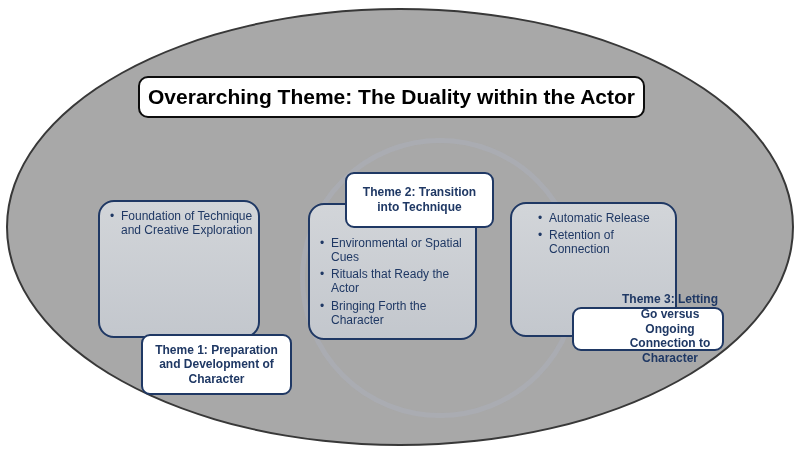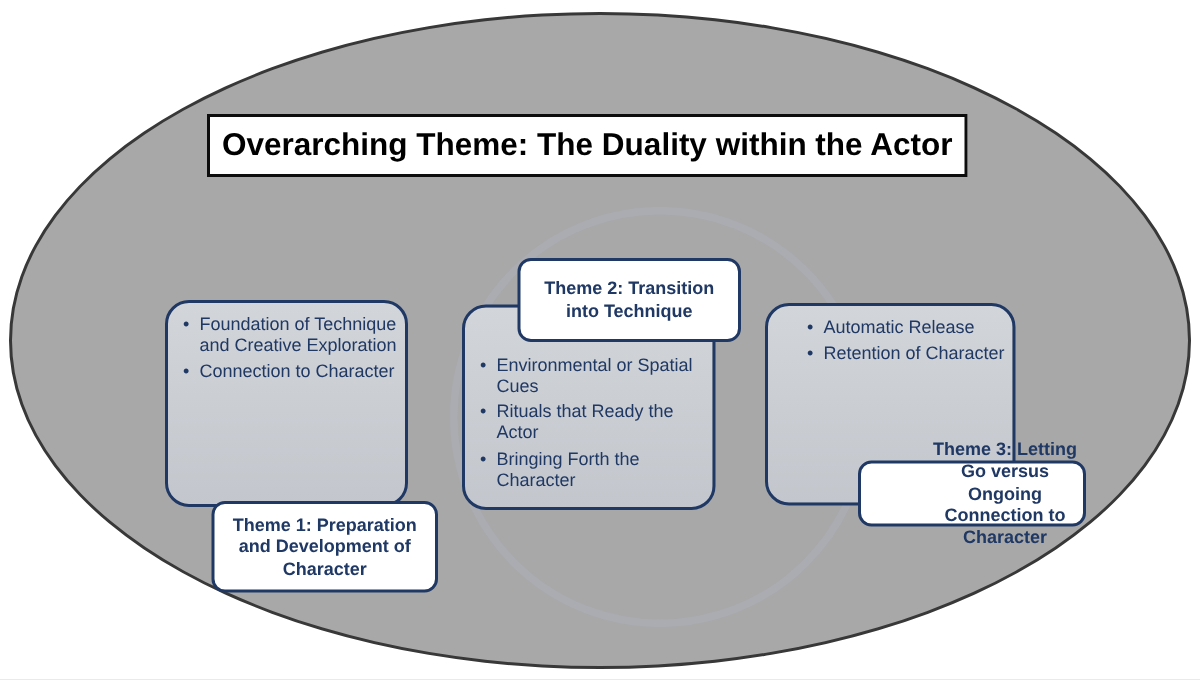--- a/index.html
+++ b/index.html
@@ -39,21 +39,21 @@
     width: 280px; height: 280px;
     border: 5px solid rgba(176, 181, 201, 0.30);
     border-radius: 50%;
   }
   .title-box {
     position: absolute;
     left: 138px; top: 76px;
     width: 507px; height: 42px;
     background: var(--label-fill);
     border: 2.5px solid #0d0d0d;
-    border-radius: 0;
+    border-radius: 10px;
     display: flex;
     align-items: center;
     justify-content: center;
     text-align: center;
     font-size: 21px;
     font-weight: bold;
     color: var(--title-text);
     z-index: 3;
   }
   .bullet-box {
@@ -91,21 +91,21 @@
     align-items: center;
     justify-content: center;
     text-align: center;
     font-size: 12px;
     font-weight: bold;
     line-height: 1.22;
     color: var(--label-text);
     padding: 3px 4px;
     z-index: 2;
   }
-  .t1-box { left: 110px; top: 200px; width: 162px; height: 138px; }
+  .t1-box { left: 98px; top: 200px; width: 162px; height: 138px; }
   .t1-label { left: 141px; top: 306px; width: 151px; height: 61px; margin-top: 28px; }
   .t2-box { left: 308px; top: 203px; width: 169px; height: 137px; }
   .t2-box .bullets { padding-top: 31px; }
   .t2-label { left: 345px; top: 172px; width: 149px; height: 56px; }
   .t3-box { left: 510px; top: 202px; width: 167px; height: 135px; padding-left: 16px; }
   .t3-label { left: 572px; top: 307px; width: 152px; height: 44px; padding-left: 48px; }
 </style>
 </head>
 <body>
 
@@ -114,40 +114,39 @@
     <div class="faint-circle"></div>
   </div>
 
   <div class="title-box">
     <span>Overarching Theme: The Duality within the Actor</span>
   </div>
 
   <div class="bullet-box t1-box">
     <ul class="bullets">
       <li>Foundation of Technique and Creative Exploration</li>
-      <li>Connection to Character</li>
     </ul>
   </div>
   <div class="theme-label t1-label">
     <span>Theme 1: Preparation and Development of Character</span>
   </div>
 
   <div class="bullet-box t2-box">
     <ul class="bullets">
       <li>Environmental or Spatial Cues</li>
       <li>Rituals that Ready the Actor</li>
       <li>Bringing Forth the Character</li>
     </ul>
   </div>
   <div class="theme-label t2-label">
     <span>Theme 2: Transition into Technique</span>
   </div>
 
   <div class="bullet-box t3-box">
     <ul class="bullets">
       <li>Automatic Release</li>
-      <li>Retention of Character</li>
+      <li>Retention of Connection</li>
     </ul>
   </div>
   <div class="theme-label t3-label">
     <span>Theme 3: Letting Go versus Ongoing Connection to Character</span>
   </div>
 </div>
 
 </body></html>

